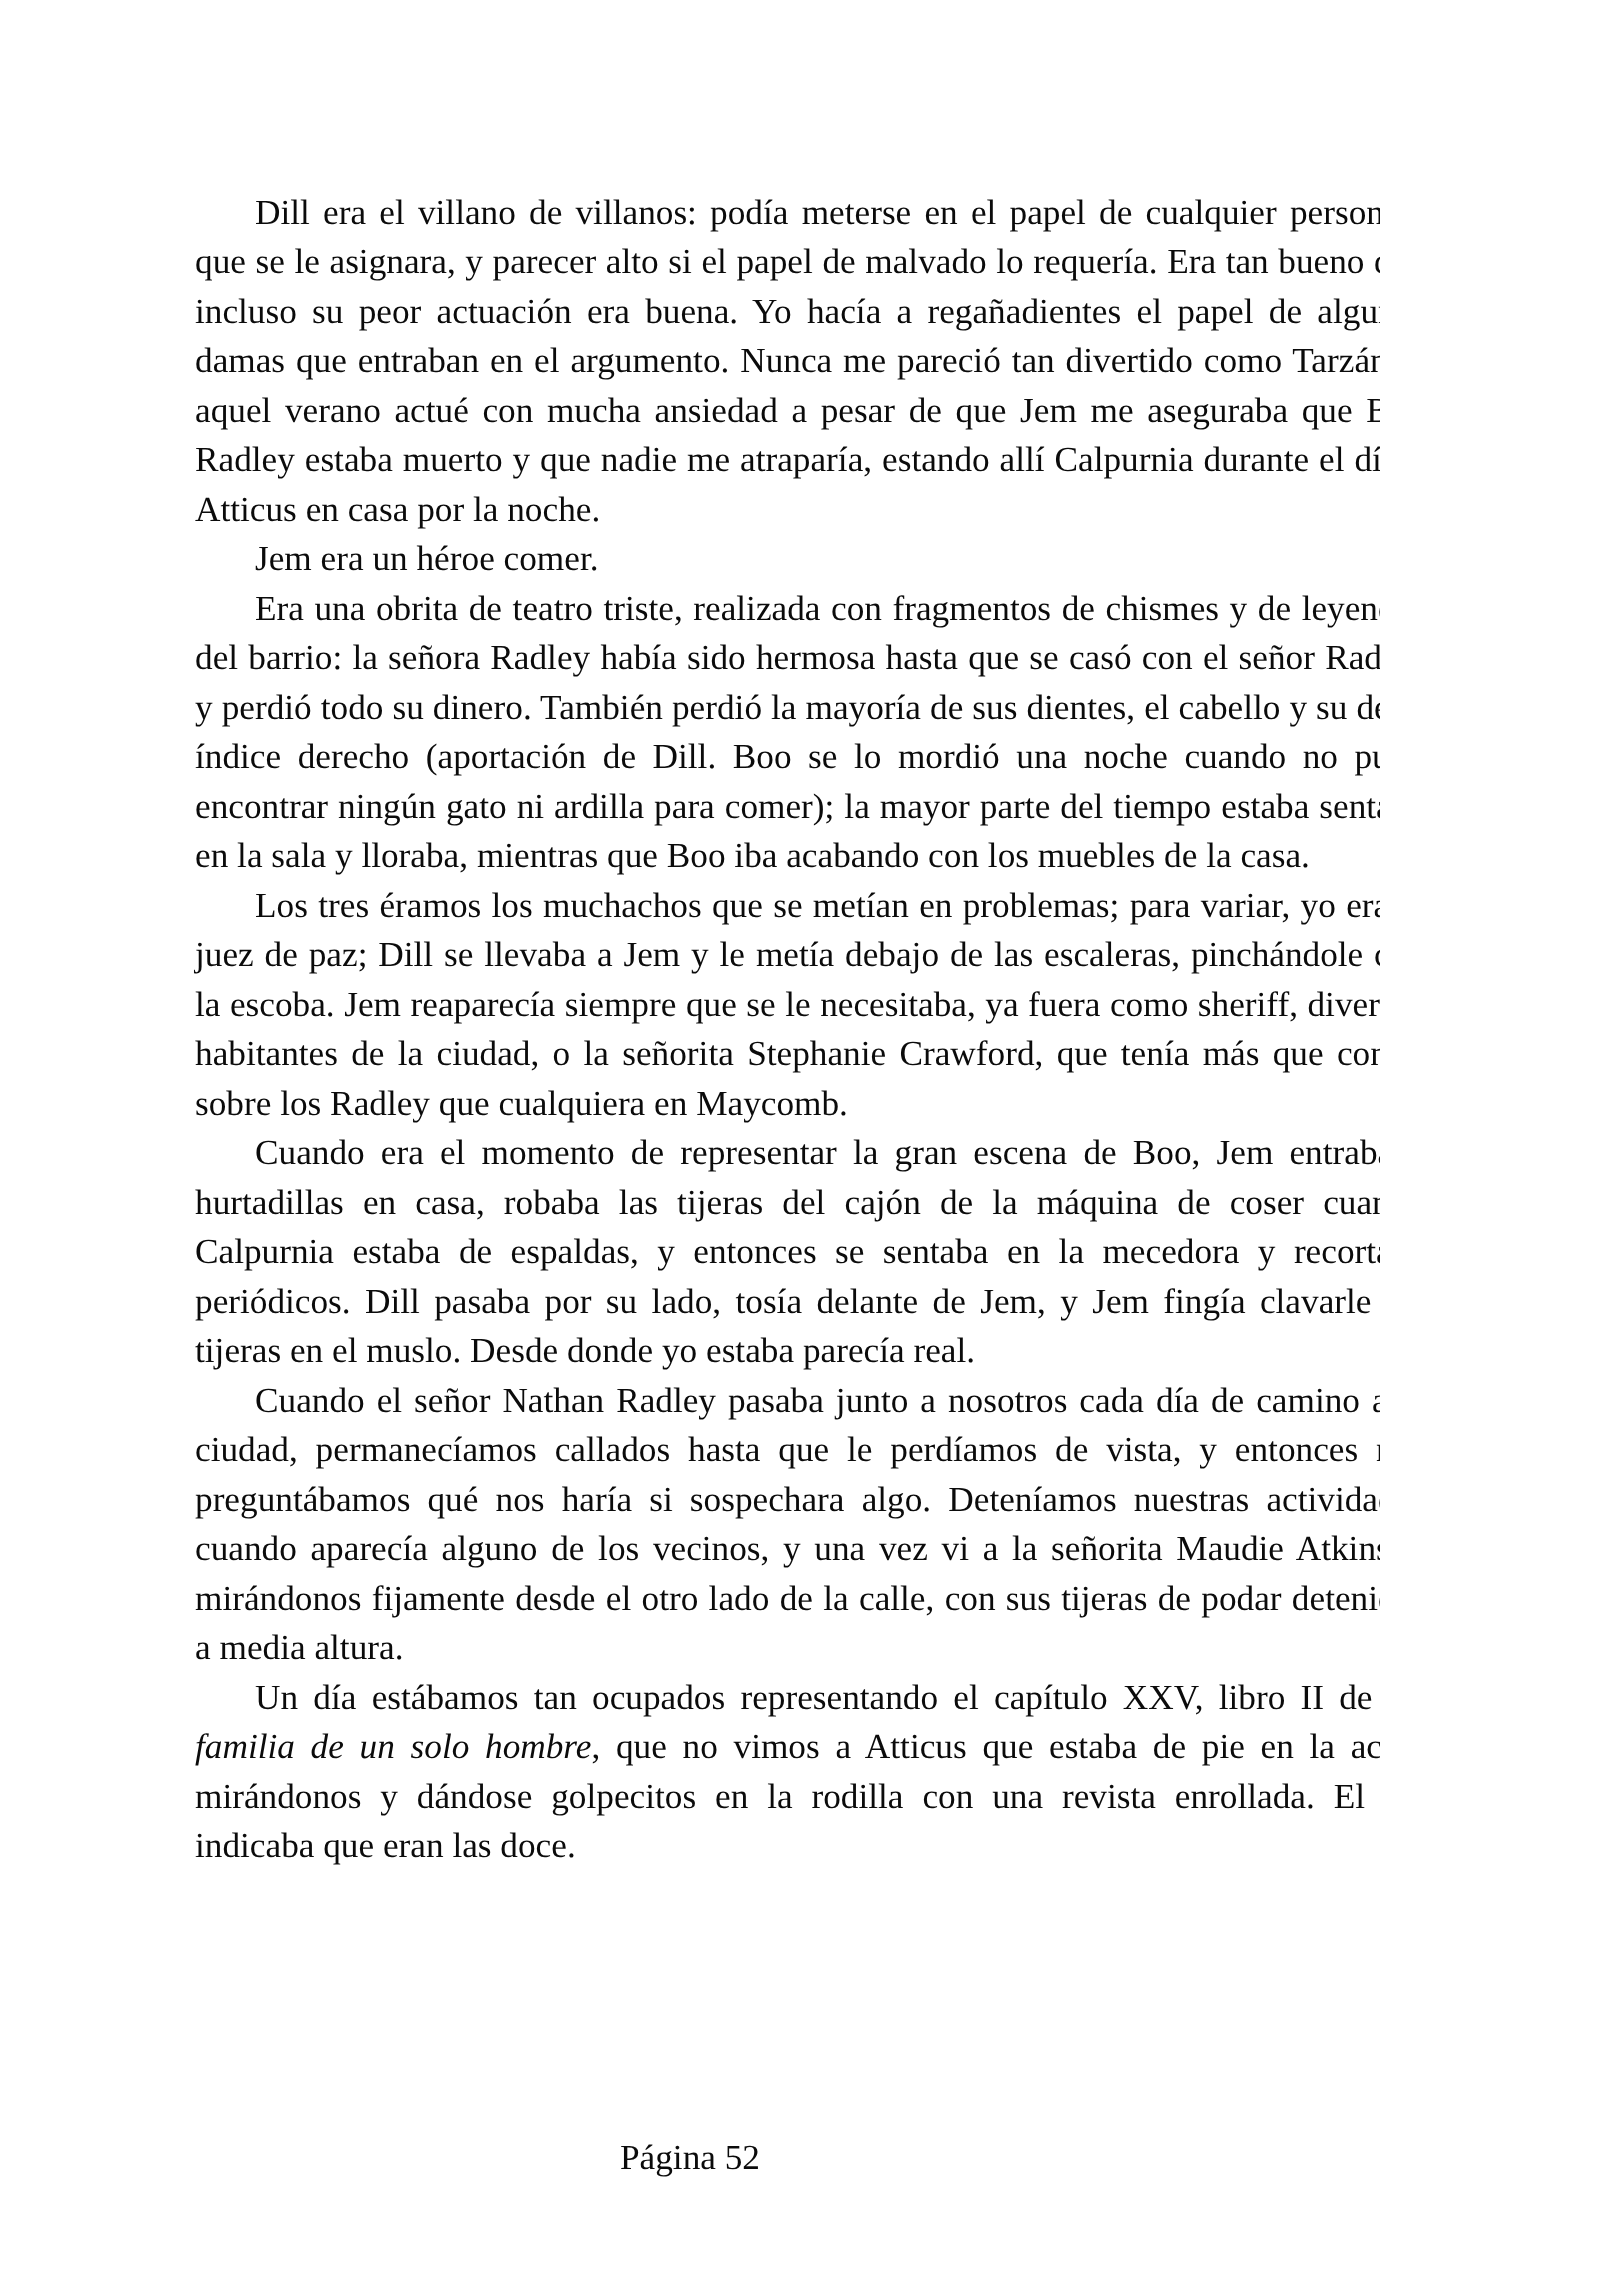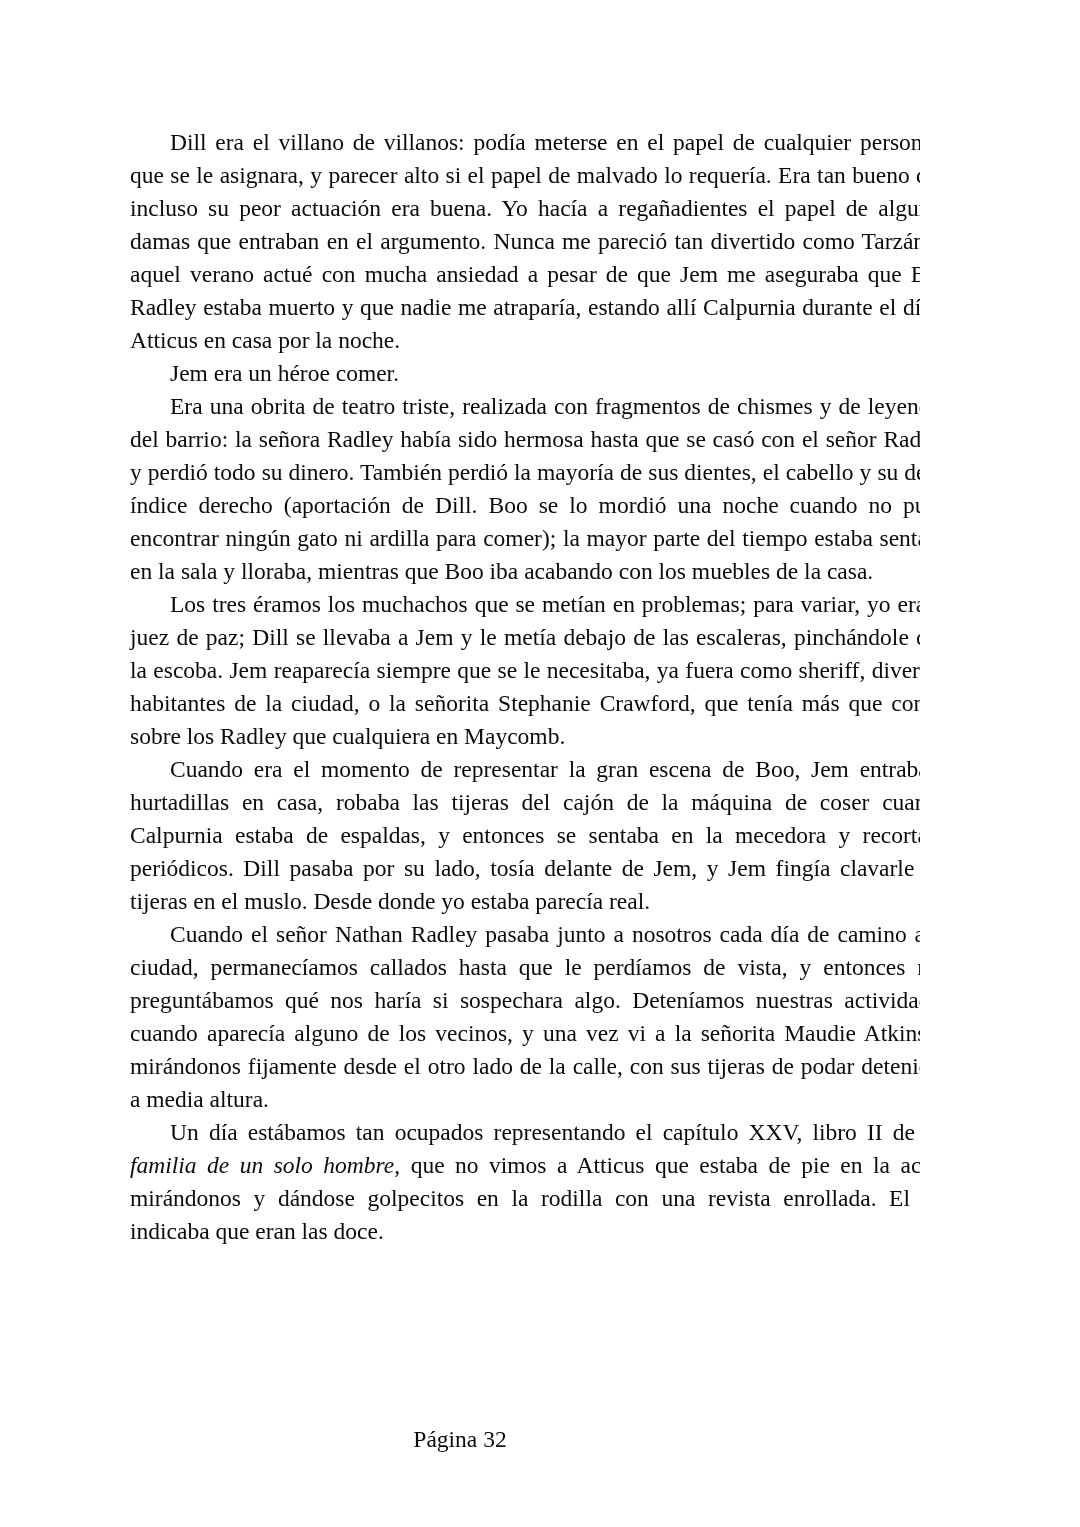--- a/index.html
+++ b/index.html
@@ -58,14 +58,14 @@
     <p>Jem era un héroe comer.</p>
     <p>Era una obrita de teatro triste, realizada con fragmentos de chismes y de leyendas del barrio: la señora Radley había sido hermosa hasta que se casó con el señor Radley y perdió todo su dinero. También perdió la mayoría de sus dientes, el cabello y su dedo índice derecho (aportación de Dill. Boo se lo mordió una noche cuando no pudo encontrar ningún gato ni ardilla para comer); la mayor parte del tiempo estaba sentada en la sala y lloraba, mientras que Boo iba acabando con los muebles de la casa.</p>
     <p>Los tres éramos los muchachos que se metían en problemas; para variar, yo era el juez de paz; Dill se llevaba a Jem y le metía debajo de las escaleras, pinchándole con la escoba. Jem reaparecía siempre que se le necesitaba, ya fuera como sheriff, diversos habitantes de la ciudad, o la señorita Stephanie Crawford, que tenía más que contar sobre los Radley que cualquiera en Maycomb.</p>
     <p>Cuando era el momento de representar la gran escena de Boo, Jem entraba a hurtadillas en casa, robaba las tijeras del cajón de la máquina de coser cuando Calpurnia estaba de espaldas, y entonces se sentaba en la mecedora y recortaba periódicos. Dill pasaba por su lado, tosía delante de Jem, y Jem fingía clavarle las tijeras en el muslo. Desde donde yo estaba parecía real.</p>
     <p>Cuando el señor Nathan Radley pasaba junto a nosotros cada día de camino a la ciudad, permanecíamos callados hasta que le perdíamos de vista, y entonces nos preguntábamos qué nos haría si sospechara algo. Deteníamos nuestras actividades cuando aparecía alguno de los vecinos, y una vez vi a la señorita Maudie Atkinson mirándonos fijamente desde el otro lado de la calle, con sus tijeras de podar detenidas a media altura.</p>
     <p>
       <span class="run">Un día estábamos tan ocupados representando el capítulo XXV, libro II de </span><em class="run">La familia de un solo hombre</em><span class="run">, que no vimos a Atticus que estaba de pie en la acera mirándonos y dándose golpecitos en la rodilla con una revista enrollada. El sol indicaba que eran las doce.</span>
     </p>
   </div>
 
-  <div class="footer">Página 32</div>
+  <div class="footer">Página 52</div>
 </div>
 
 </body></html>

